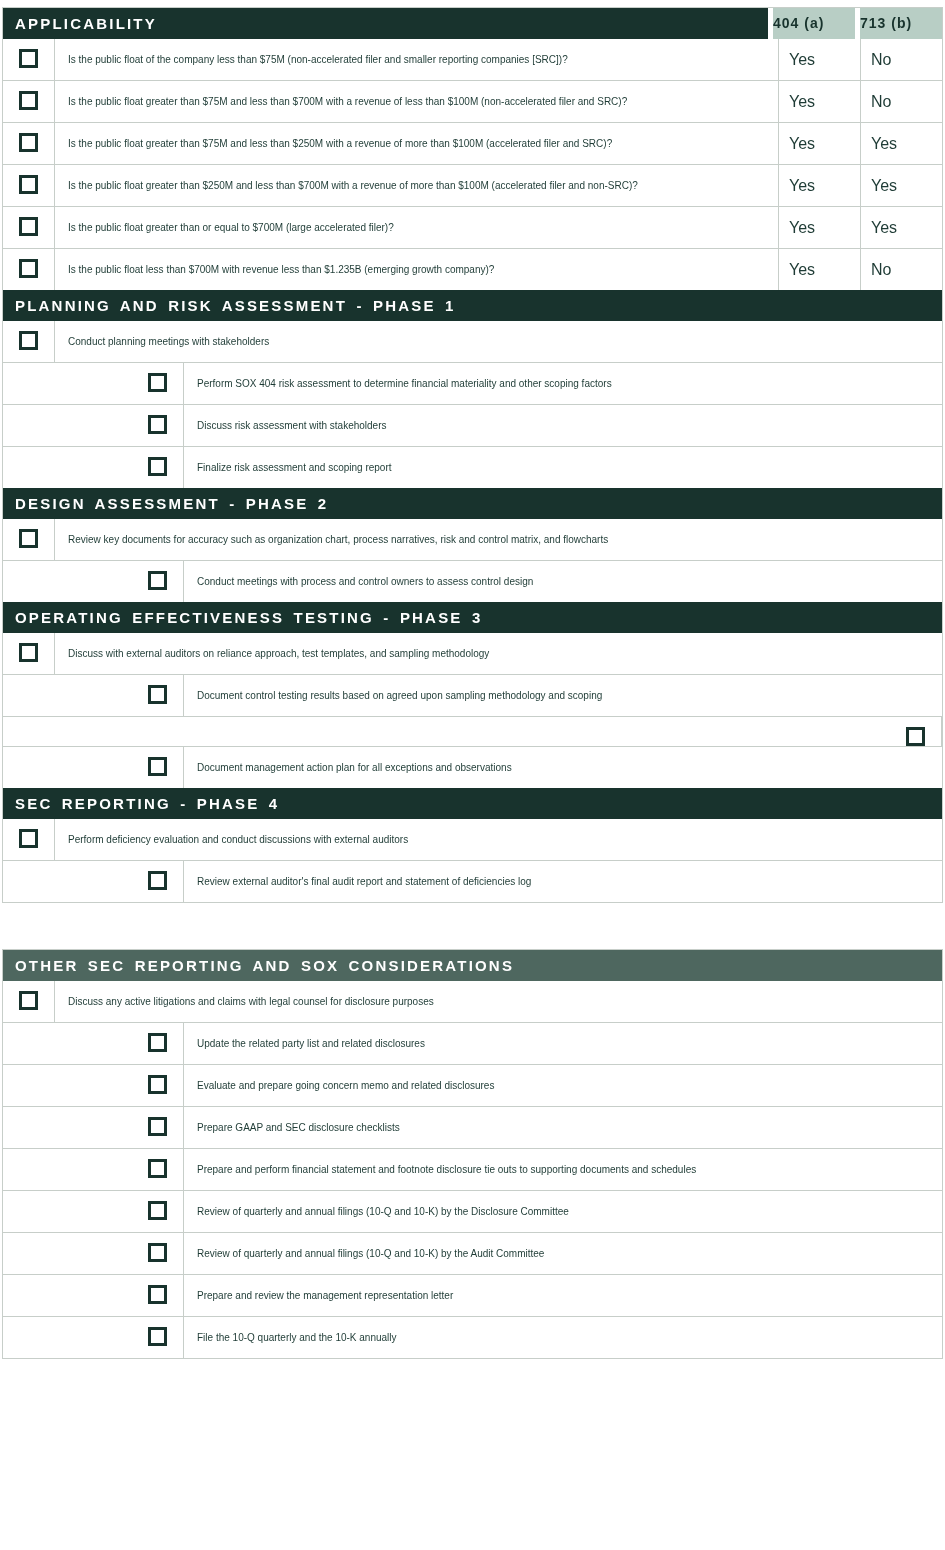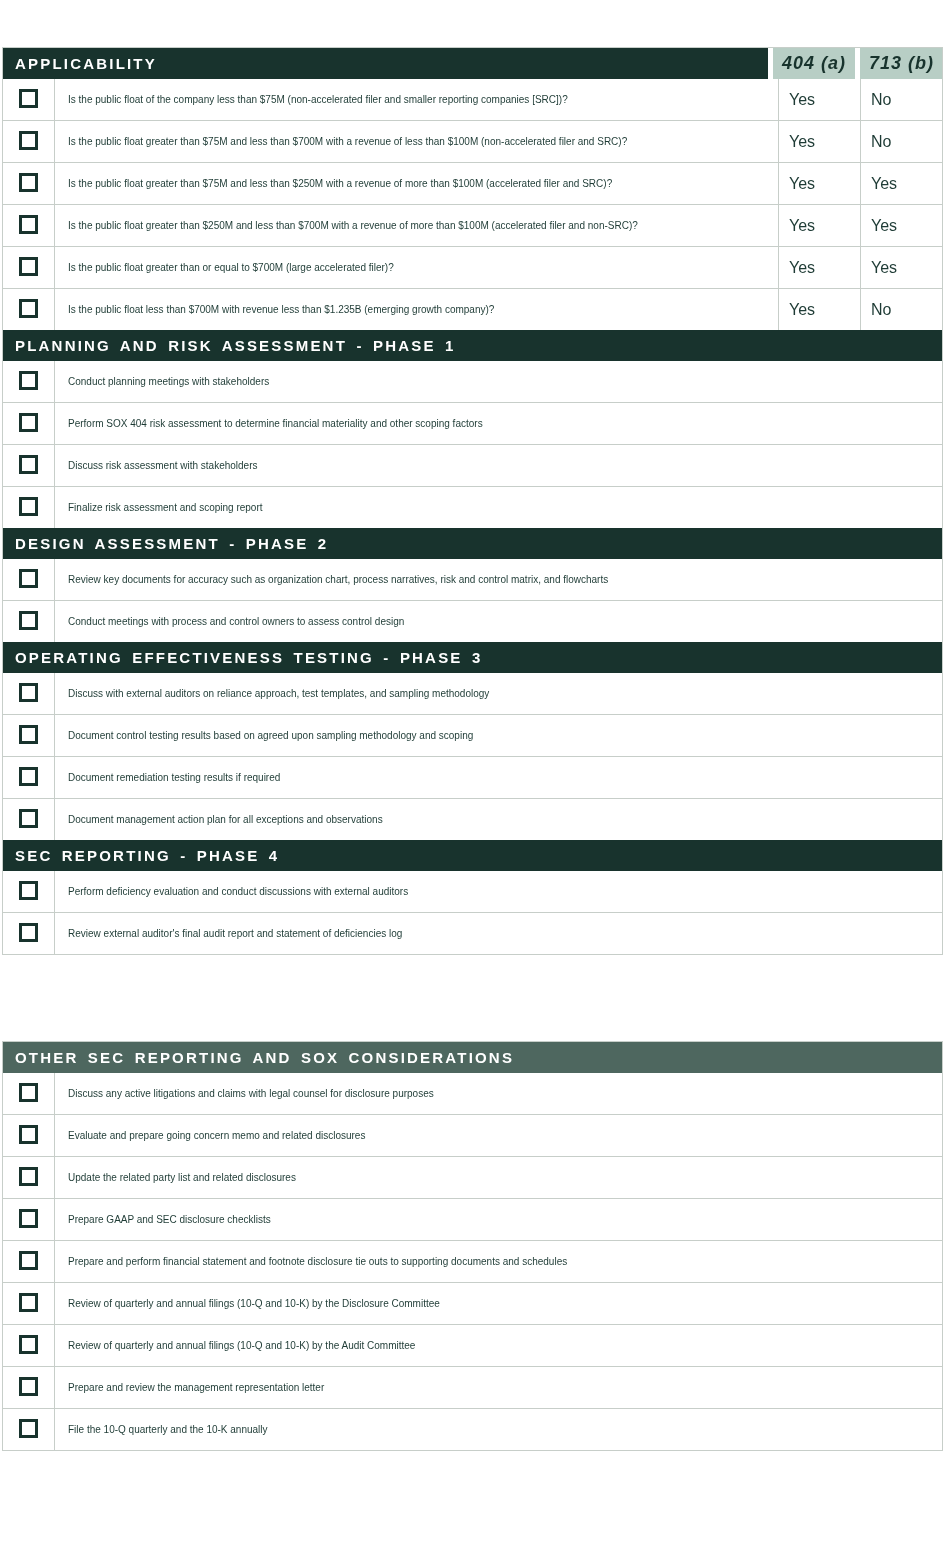--- a/index.html
+++ b/index.html
@@ -4,21 +4,21 @@
 <style>
   * { box-sizing: border-box; }
   html, body { margin: 0; padding: 0; background: #ffffff; }
   body {
     font-family: "Liberation Sans", sans-serif;
     color: #1e3b35;
     width: 945px;
   }
   .page { width: 941px; padding: 7px 0 4px 0; margin-left: 2px; }
 
-  .block { border: 1.5px solid #c7cec9; background: #eab308; margin-top: 40px; }
+  .block { border: 1.5px solid #c7cec9; background: #eab308; }
 
   .sec-header { display: flex; gap: 5px; background: #fff; }
   .sec-title {
     flex: 1;
     height: 31px;
     line-height: 31px;
     padding-left: 12px;
     font-weight: bold;
     font-size: 15px;
     letter-spacing: 2.2px;
@@ -27,30 +27,28 @@
     white-space: nowrap;
     overflow: hidden;
   }
   .sec-title.dark  { background: #18332d; }
   .sec-title.slate { background: #4e675f; }
   .col-head {
     flex: 0 0 82px;
     background: #b8cec5;
     color: #18332d;
     font-weight: bold;
-    font-size: 18px;
+    font-size: 14px;
     letter-spacing: 1px;
     line-height: 31px;
-    padding-left: 9px;
     white-space: nowrap;
-    font-style: italic;
   }
 
   .row { display: flex; align-items: stretch; background: #fff; }
-  .row + .row { border-top: 1.5px solid #c7cec9; }
+  .row + .row { border-top: 1.5px solid #c7cec9; justify-content: flex-end; }
 
   .cb-cell {
     flex: 0 0 52px;
     border-right: 1.5px solid #c7cec9;
     display: flex;
     justify-content: center;
     align-items: flex-start;
     padding-top: 10px;
   }
   .cb {
@@ -191,21 +189,20 @@
       <div class="row">
         <div class="cb-cell">
           <span class="cb"></span>
         </div>
         <div class="txt">Document control testing results based on agreed upon sampling methodology and scoping</div>
       </div>
       <div class="row">
         <div class="cb-cell">
           <span class="cb"></span>
         </div>
-        <div class="txt">Document remediation testing results if required</div>
       </div>
       <div class="row">
         <div class="cb-cell">
           <span class="cb"></span>
         </div>
         <div class="txt">Document management action plan for all exceptions and observations</div>
       </div>
       <div class="sec-header">
         <div class="sec-title dark">SEC REPORTING - PHASE 4</div>
       </div>
@@ -230,27 +227,27 @@
       <div class="row">
         <div class="cb-cell">
           <span class="cb"></span>
         </div>
         <div class="txt">Discuss any active litigations and claims with legal counsel for disclosure purposes</div>
       </div>
       <div class="row">
         <div class="cb-cell">
           <span class="cb"></span>
         </div>
+        <div class="txt">Update the related party list and related disclosures</div>
+      </div>
+      <div class="row">
+        <div class="cb-cell">
+          <span class="cb"></span>
+        </div>
         <div class="txt">Evaluate and prepare going concern memo and related disclosures</div>
-      </div>
-      <div class="row">
-        <div class="cb-cell">
-          <span class="cb"></span>
-        </div>
-        <div class="txt">Update the related party list and related disclosures</div>
       </div>
       <div class="row">
         <div class="cb-cell">
           <span class="cb"></span>
         </div>
         <div class="txt">Prepare GAAP and SEC disclosure checklists</div>
       </div>
       <div class="row">
         <div class="cb-cell">
           <span class="cb"></span>

